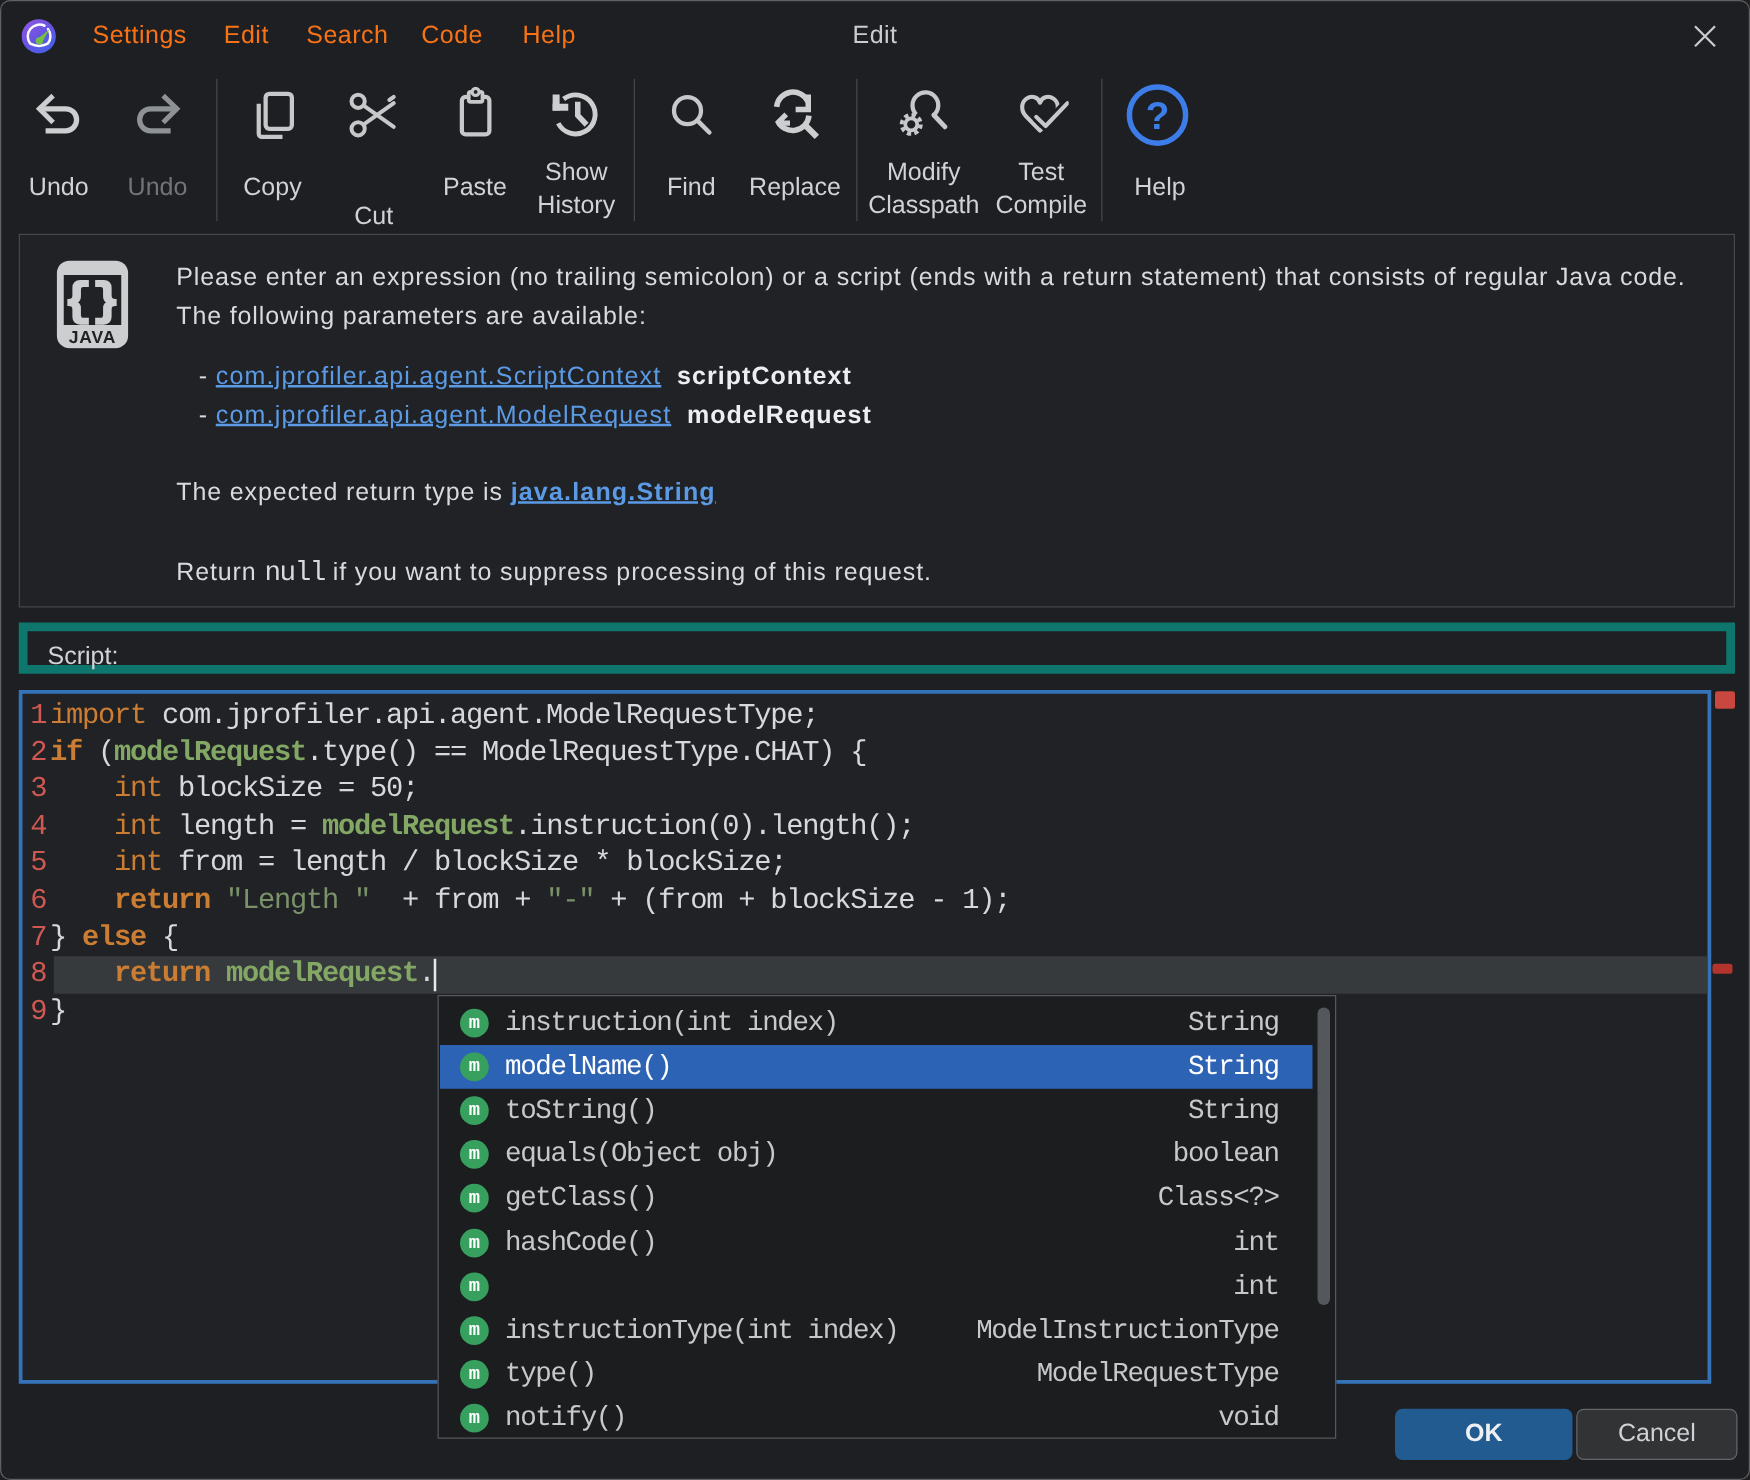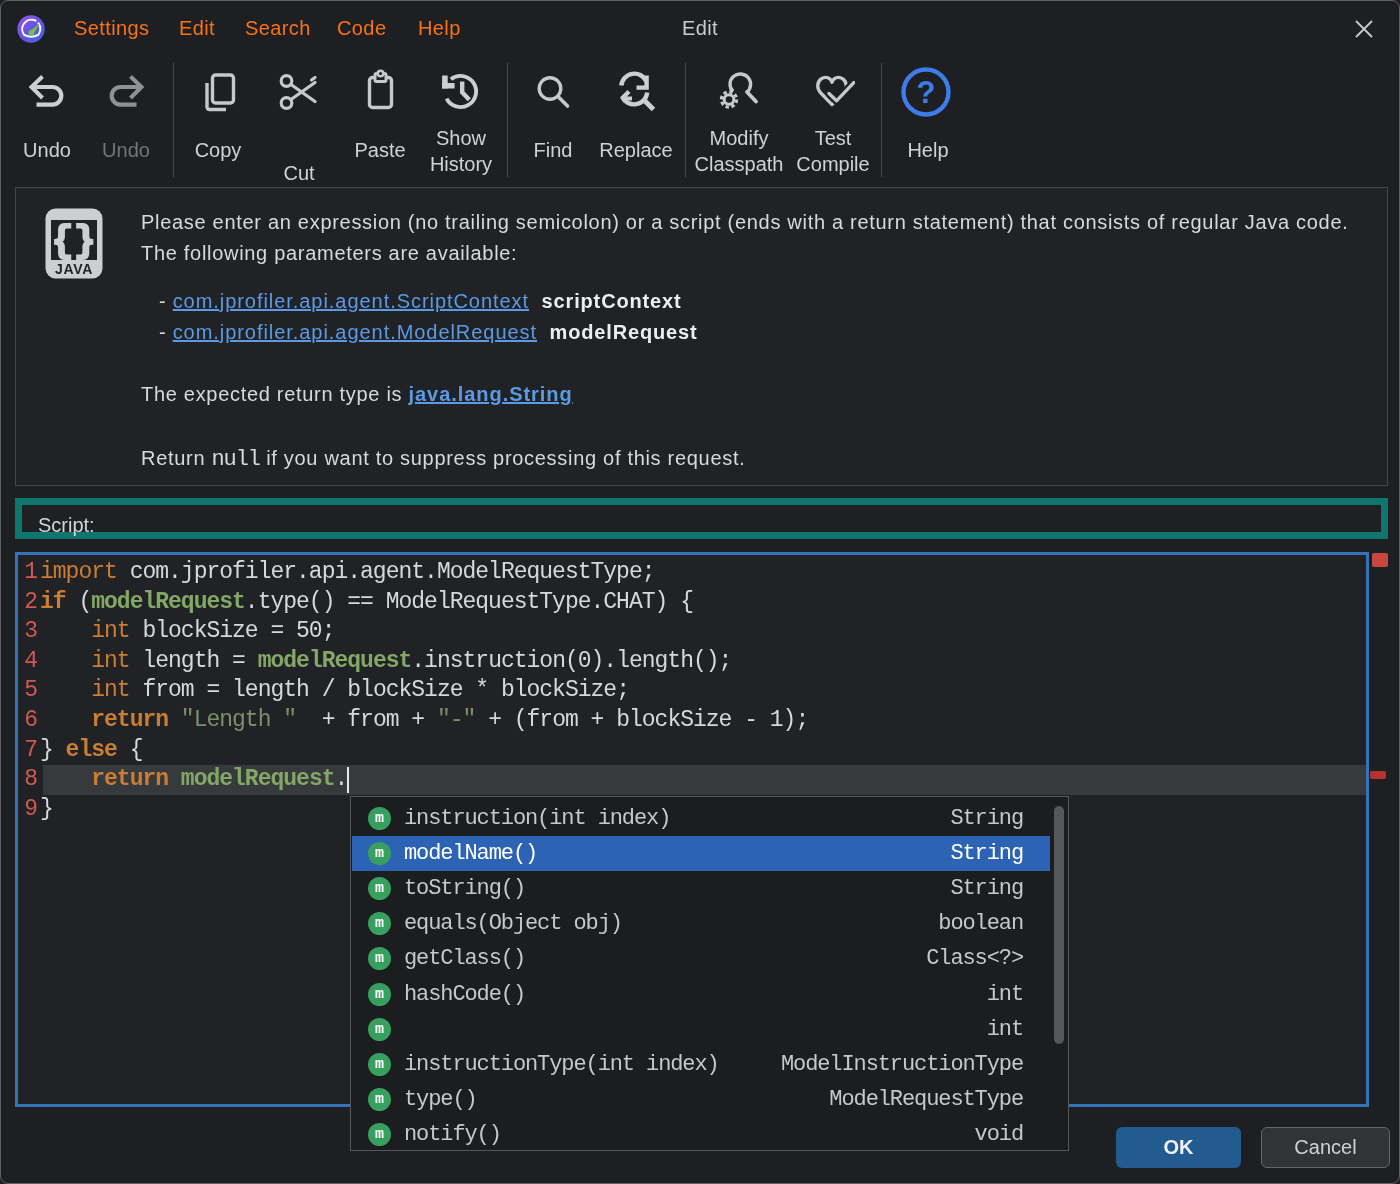--- a/index.html
+++ b/index.html
@@ -200,16 +200,16 @@
     <div class="prow" style="top:109.3px"><span class="micon">m</span><span class="nm">equals(Object obj)</span><span class="tp">boolean</span></div>
     <div class="prow" style="top:144.4px"><span class="micon">m</span><span class="nm">getClass()</span><span class="tp">Class&lt;?&gt;</span></div>
     <div class="prow" style="top:179.5px"><span class="micon">m</span><span class="nm">hashCode()</span><span class="tp">int</span></div>
     <div class="prow" style="top:214.6px"><span class="micon">m</span><span class="tp">int</span></div>
     <div class="prow" style="top:249.7px"><span class="micon">m</span><span class="nm">instructionType(int index)</span><span class="tp">ModelInstructionType</span></div>
     <div class="prow" style="top:284.8px"><span class="micon">m</span><span class="nm">type()</span><span class="tp">ModelRequestType</span></div>
     <div class="prow" style="top:319.9px"><span class="micon">m</span><span class="nm">notify()</span><span class="tp">void</span></div>
     <div id="pthumb"></div>
   </div>
 
-  <div class="btn" style="left:1115px;width:125px;background:#215b90;color:#eef0f3;font-weight:bold;">OK</div>
+  <div class="btn" style="left:1115px;width:142px;background:#215b90;color:#eef0f3;font-weight:bold;">OK</div>
   <div class="btn" style="left:1260px;width:129px;background:#313335;border:1px solid #63676c;color:#cfd1d4;line-height:39px;">Cancel</div>
 
 </div>
 
 </body></html>

